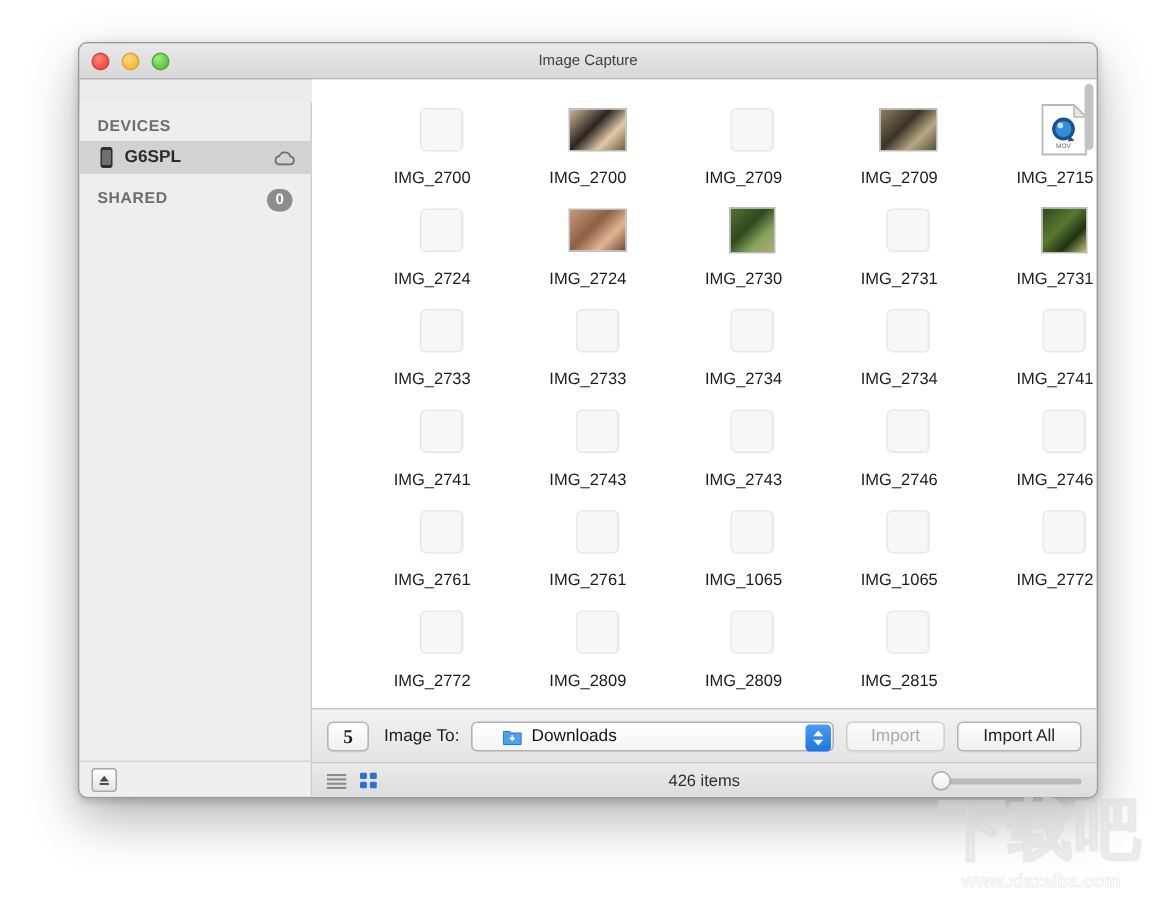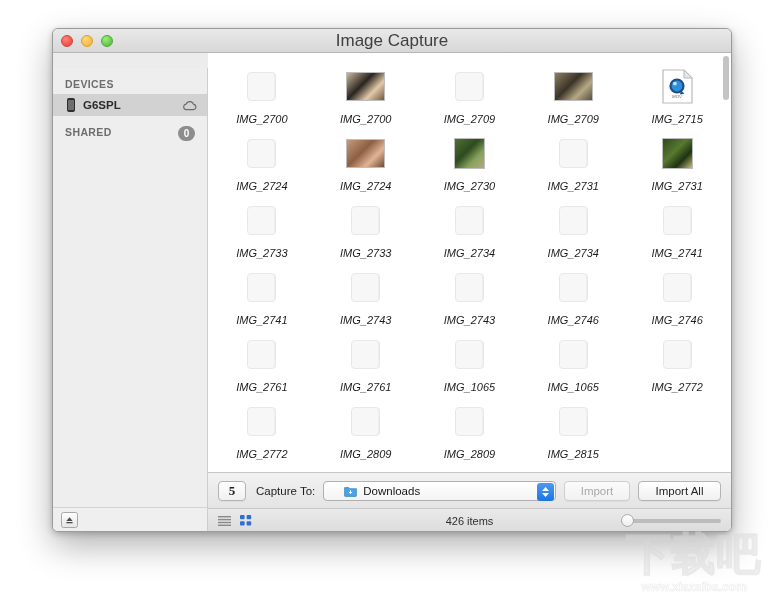--- a/index.html
+++ b/index.html
@@ -88,21 +88,21 @@
     border-radius: 50%;
     box-sizing: border-box;
   }
   .light.red    { background: radial-gradient(circle at 35% 30%, #ff8379, #ef5048 70%); border: 1px solid #d3443f; }
   .light.yellow { background: radial-gradient(circle at 35% 30%, #ffd780, #f4bb3f 70%); border: 1px solid #d9a231; }
   .light.green  { background: radial-gradient(circle at 35% 30%, #9cee7d, #62c546 70%); border: 1px solid #4fa93a; }
 
   .title {
     text-align: center;
     line-height: 23px;
-    font-size: 17px;
+    font-size: 10px;
     color: #40403f;
   }
 
   
   .body {
     display: flex;
     height: 479px;
   }
 
   
@@ -202,22 +202,21 @@
   }
   .grid {
     display: grid;
     grid-template-columns: repeat(5, 1fr);
     padding: 14px 2px 0 2px;
     row-gap: 9px;
   }
   .cell {
     display: flex;
     flex-direction: column;
-    align-items: center;
-    font-style: italic;
+    align-items: flex-end;
   }
   .thumb {
     width: 39px;
     height: 39px;
     display: flex;
     align-items: center;
     justify-content: center;
     margin-bottom: 7px;
   }
   .ph {
@@ -629,21 +628,21 @@
             </div>
           <div class="vscroll">
             <div class="vthumb"></div>
           </div>
         </div>
 
         <div class="importbar">
           <div class="btn rotate-btn">
             <span>5</span>
           </div>
-          <span class="lbl-importto">Capture To:</span>
+          <span class="lbl-importto">Image To:</span>
 
           <div class="popup">
             <span style="line-height:0;">
               <svg width="13" height="12" viewBox="0 0 13 12">
                 <path d="M.6 2.6h4.2l1 1.1h6.6v7.1a.6.6 0 0 1-.6.6H1.2a.6.6 0 0 1-.6-.6z" fill="#4aa3e8" stroke="#2d7fc4" stroke-width=".7"></path>
                 <path d="M6.5 5.1v3.2M5 6.9l1.5 1.6L8 6.9" fill="none" stroke="#ffffff" stroke-width="1"></path>
               </svg>
             </span>
             <span class="popup-text">Downloads</span>
             <span class="stepper">

